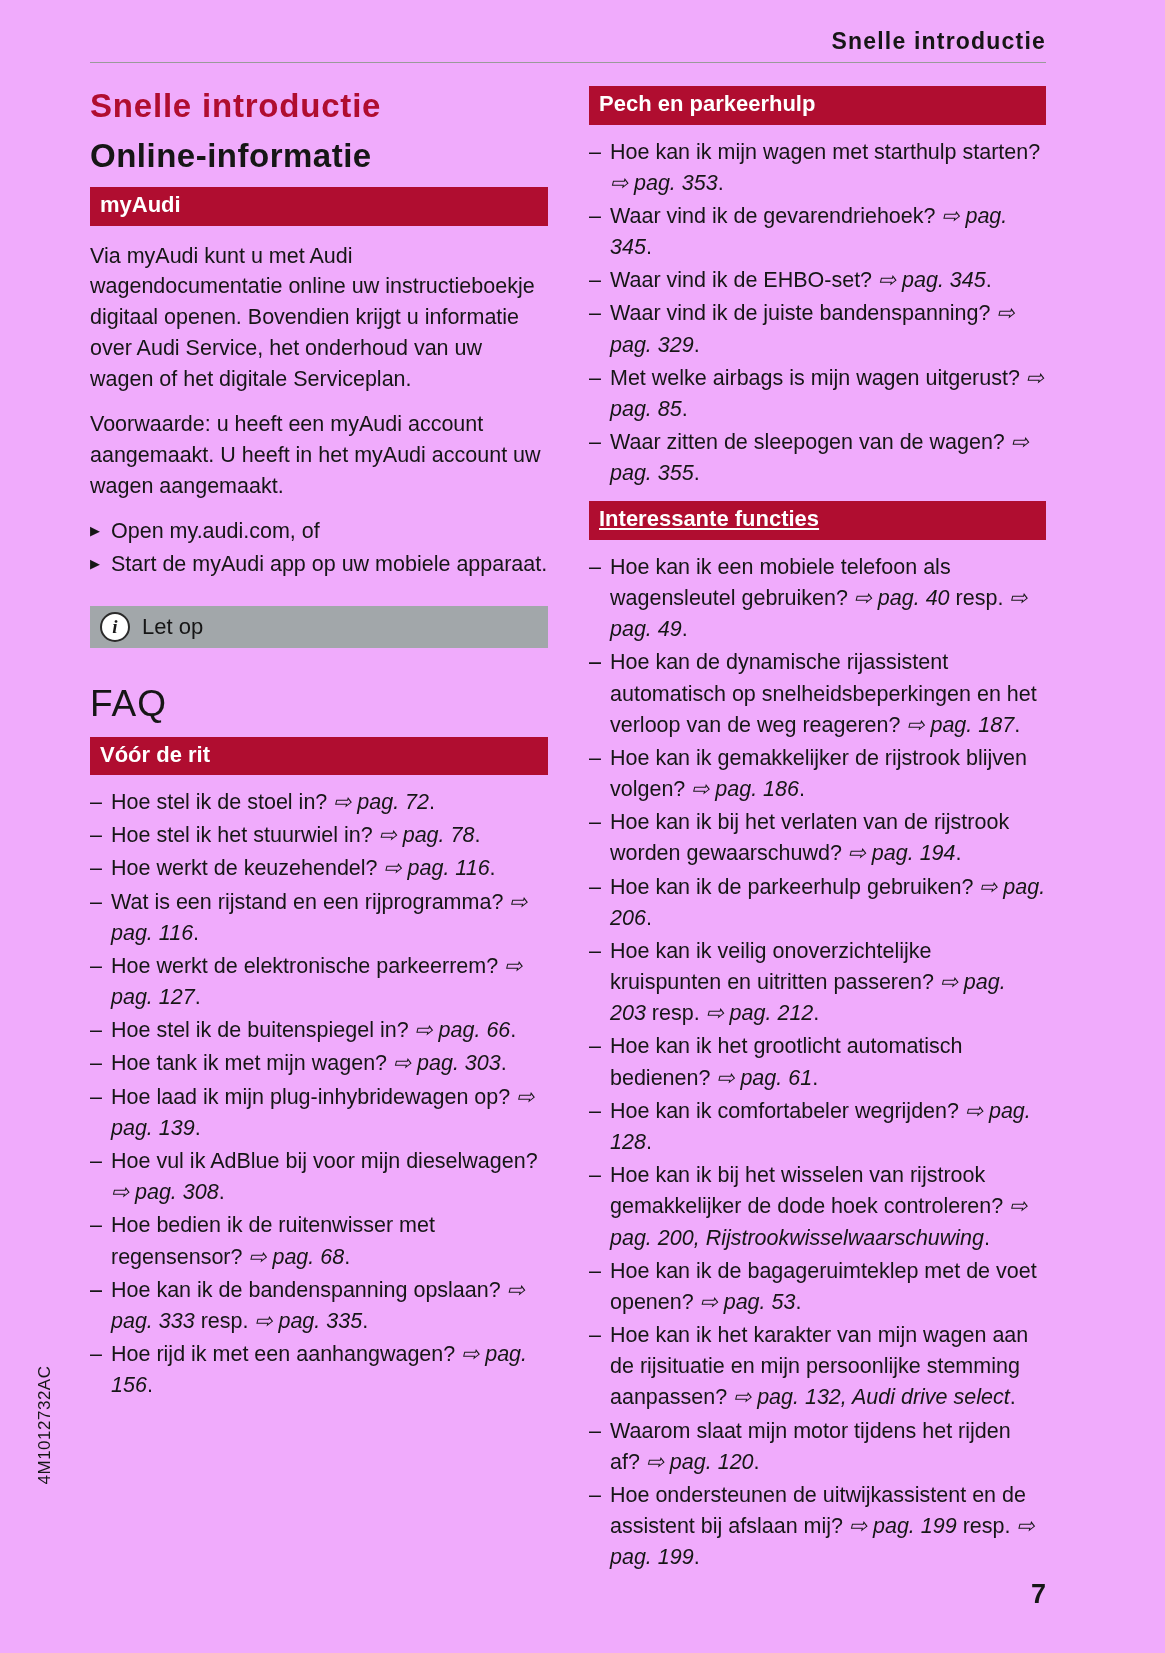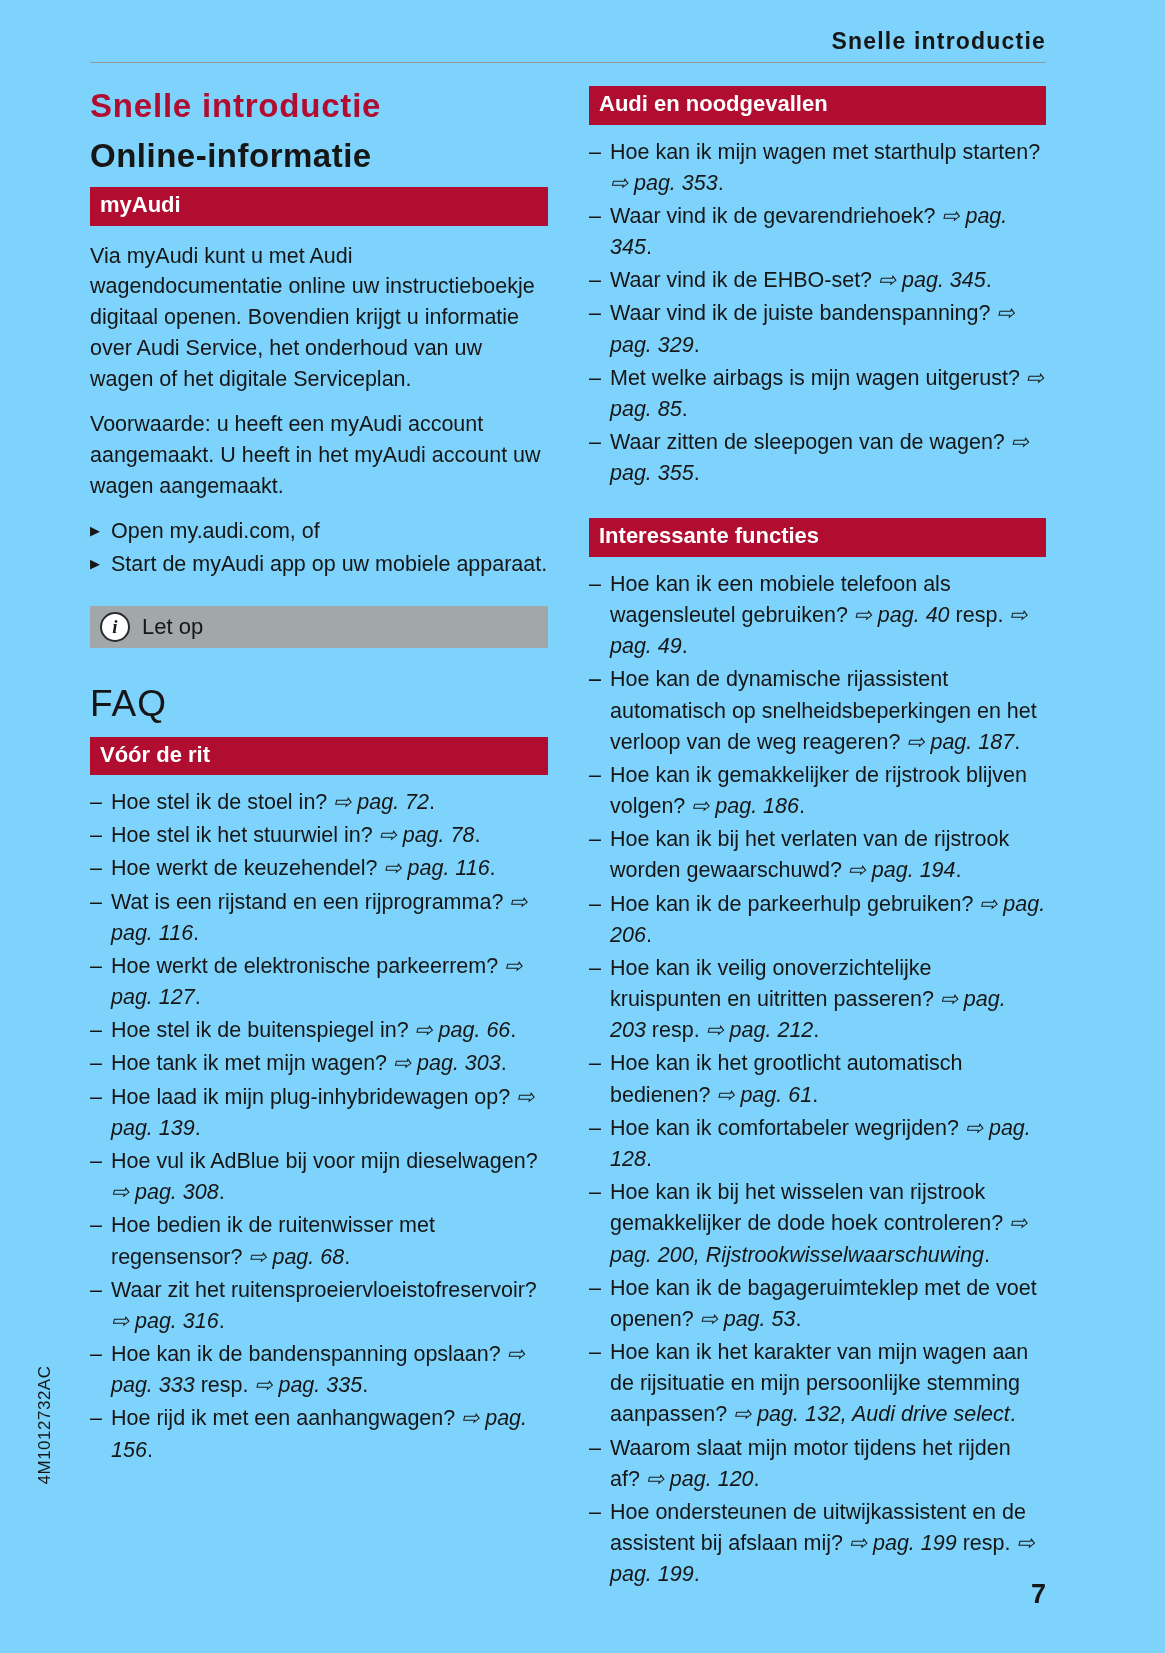--- a/index.html
+++ b/index.html
@@ -6,21 +6,21 @@
   html,body { background:#ffffff; }
   body {
     font-family:"Liberation Sans", sans-serif;
     color:#161616;
     -webkit-font-smoothing:antialiased;
   }
   .page {
     position:relative;
     width:1165px;
     height:1653px;
-    background:#7dd3fc;
+    background:#f0abfc;
     overflow:hidden;
   }
   .running-header {
     position:absolute;
     top:28px;
     right:119px;
     font-size:23px;
     font-weight:bold;
     letter-spacing:1.2px;
     color:#161616;
@@ -62,21 +62,21 @@
   .banner {
     background:var(--accent);
     color:#ffffff;
     font-size:22px;
     font-weight:bold;
     padding:4px 10px 7px 10px;
     margin-top:12px;
     line-height:1.25;
   }
   .col-right .banner.first { margin-top:0; }
-  .banner.functions { margin-top:29px; }
+  .banner.functions { margin-top:12px;text-decoration:underline; }
 
   .para {
     font-size:21.5px;
     line-height:1.43;
     margin-top:15px;
   }
 
   .list { margin-top:12px; font-size:21.5px; line-height:1.45; }
   .list .list-item {
     position:relative;
@@ -192,28 +192,28 @@
           <div class="list-item"><span class="marker">–</span><span class="txt"><span>Hoe stel ik de stoel in? </span><span class="ref">⇨ pag. 72</span><span>.</span></span></div>
           <div class="list-item"><span class="marker">–</span><span class="txt"><span>Hoe stel ik het stuurwiel in? </span><span class="ref">⇨ pag. 78</span><span>.</span></span></div>
           <div class="list-item"><span class="marker">–</span><span class="txt"><span>Hoe werkt de keuzehendel? </span><span class="ref">⇨ pag. 116</span><span>.</span></span></div>
           <div class="list-item"><span class="marker">–</span><span class="txt"><span>Wat is een rijstand en een rijprogramma? </span><span class="ref">⇨ pag. 116</span><span>.</span></span></div>
           <div class="list-item"><span class="marker">–</span><span class="txt"><span>Hoe werkt de elektronische parkeerrem? </span><span class="ref">⇨ pag. 127</span><span>.</span></span></div>
           <div class="list-item"><span class="marker">–</span><span class="txt"><span>Hoe stel ik de buitenspiegel in? </span><span class="ref">⇨ pag. 66</span><span>.</span></span></div>
           <div class="list-item"><span class="marker">–</span><span class="txt"><span>Hoe tank ik met mijn wagen? </span><span class="ref">⇨ pag. 303</span><span>.</span></span></div>
           <div class="list-item"><span class="marker">–</span><span class="txt"><span>Hoe laad ik mijn plug-inhybridewagen op? </span><span class="ref">⇨ pag. 139</span><span>.</span></span></div>
           <div class="list-item"><span class="marker">–</span><span class="txt"><span>Hoe vul ik AdBlue bij voor mijn dieselwagen? </span><span class="ref">⇨ pag. 308</span><span>.</span></span></div>
           <div class="list-item"><span class="marker">–</span><span class="txt"><span>Hoe bedien ik de ruitenwisser met regensensor? </span><span class="ref">⇨ pag. 68</span><span>.</span></span></div>
-          <div class="list-item"><span class="marker">–</span><span class="txt"><span>Waar zit het ruitensproeiervloeistofreservoir? </span><span class="ref">⇨ pag. 316</span><span>.</span></span></div>
+          <div class="list-item"><span class="marker">–</span></div>
           <div class="list-item"><span class="marker">–</span><span class="txt"><span>Hoe kan ik de bandenspanning opslaan? </span><span class="ref">⇨ pag. 333</span><span> resp. </span><span class="ref">⇨ pag. 335</span><span>.</span></span></div>
           <div class="list-item"><span class="marker">–</span><span class="txt"><span>Hoe rijd ik met een aanhangwagen? </span><span class="ref">⇨ pag. 156</span><span>.</span></span></div>
         </div>
     </div>
 
     <div class="col-right">
-      <div class="banner first">Audi en noodgevallen</div>
+      <div class="banner first">Pech en parkeerhulp</div>
       <div class="list">
           <div class="list-item"><span class="marker">–</span><span class="txt"><span>Hoe kan ik mijn wagen met starthulp starten? </span><span class="ref">⇨ pag. 353</span><span>.</span></span></div>
           <div class="list-item"><span class="marker">–</span><span class="txt"><span>Waar vind ik de gevarendriehoek? </span><span class="ref">⇨ pag. 345</span><span>.</span></span></div>
           <div class="list-item"><span class="marker">–</span><span class="txt"><span>Waar vind ik de EHBO-set? </span><span class="ref">⇨ pag. 345</span><span>.</span></span></div>
           <div class="list-item"><span class="marker">–</span><span class="txt"><span>Waar vind ik de juiste bandenspanning? </span><span class="ref">⇨ pag. 329</span><span>.</span></span></div>
           <div class="list-item"><span class="marker">–</span><span class="txt"><span>Met welke airbags is mijn wagen uitgerust? </span><span class="ref">⇨ pag. 85</span><span>.</span></span></div>
           <div class="list-item"><span class="marker">–</span><span class="txt"><span>Waar zitten de sleepogen van de wagen? </span><span class="ref">⇨ pag. 355</span><span>.</span></span></div>
         </div>
 
       <div class="banner functions">Interessante functies</div>

